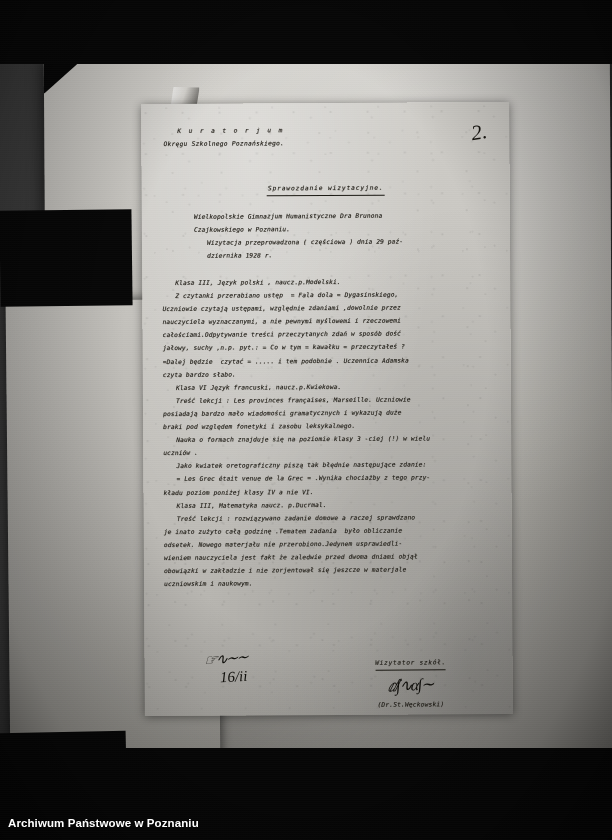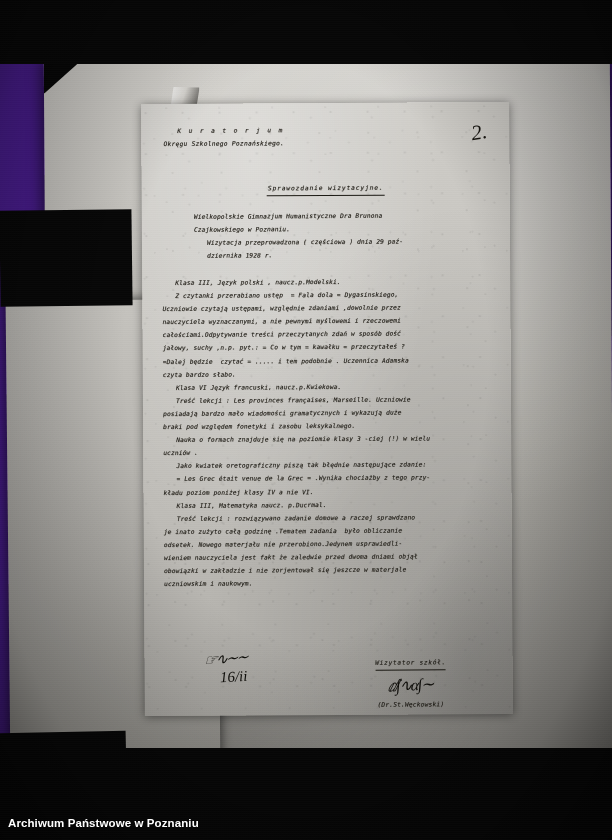--- a/index.html
+++ b/index.html
@@ -4,21 +4,21 @@
 <style>
   html, body {
     margin: 0;
     padding: 0;
     background: #000;
   }
   #scan {
     position: relative;
     width: 612px;
     height: 840px;
-    background: #4c1d95;
+    background: #404040;
     overflow: hidden;
     font-family: "Liberation Sans", sans-serif;
   }
 
   
   .sheet {
     position: absolute;
     background: #b9b7b2;
   }
 

